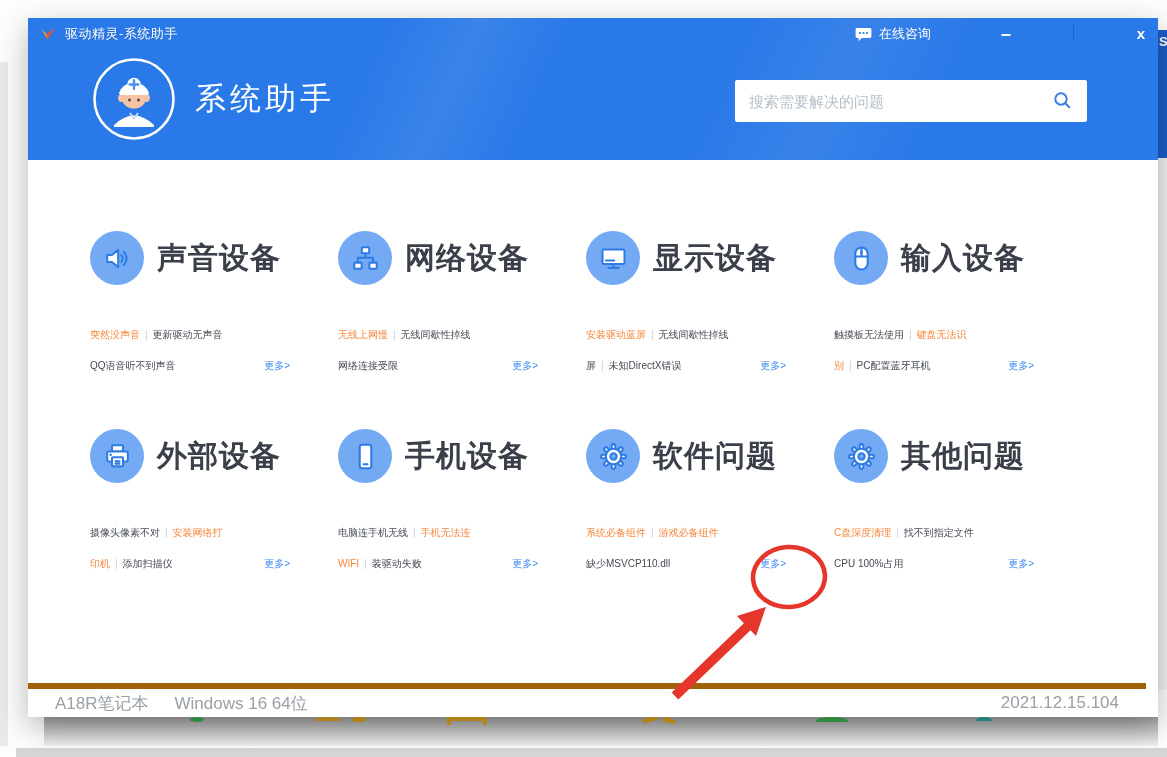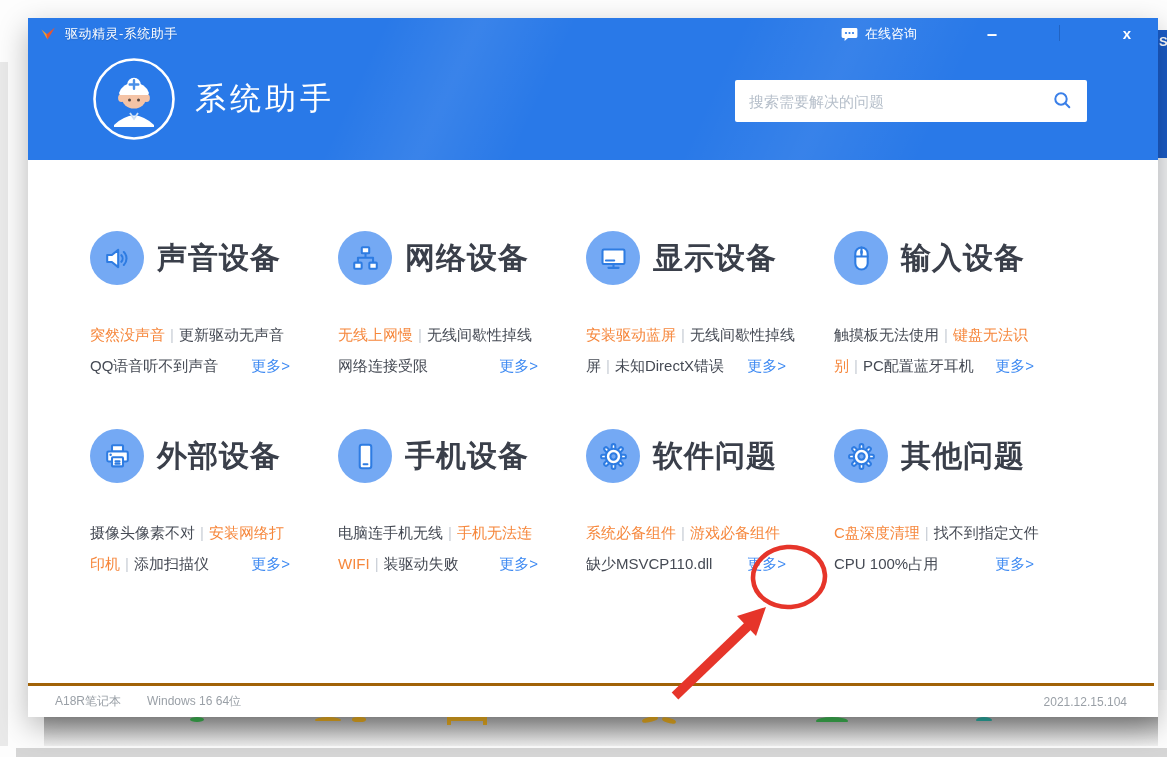--- a/index.html
+++ b/index.html
@@ -23,21 +23,21 @@
   .app-window { position:absolute; left:28px; top:18px; width:1130px; height:699px;
                 background:#fff; box-shadow:0 10px 28px rgba(0,0,0,.28); z-index:5; }
   .blue-head { position:absolute; left:0; top:0; width:100%; height:142px; background:#2979e8;
                background-image:linear-gradient(115deg, rgba(255,255,255,0) 30%, rgba(255,255,255,.08) 38%, rgba(255,255,255,0) 46%),
                                 linear-gradient(115deg, rgba(255,255,255,0) 60%, rgba(255,255,255,.07) 70%, rgba(255,255,255,0) 80%); }
 
   
   .titlebar { position:absolute; left:0; top:0; width:100%; height:32px; display:flex; align-items:center;
               padding-left:12px; color:#fff; font-size:13px; }
   .tb-title { margin-left:8px; letter-spacing:.5px; text-shadow:0 1px 1px rgba(0,0,0,.15); }
-  .tb-right { margin-left:auto; display:flex; align-items:flex-start; padding-right:14px;gap:44px; }
+  .tb-right { margin-left:auto; display:flex; align-items:flex-start; padding-right:0;gap:44px; }
   .tb-online { display:flex; align-items:center; gap:7px; cursor:pointer; }
   .tb-min { width:34px; text-align:center; font-weight:bold; font-size:15px; margin-left:14px; cursor:pointer;
             font-family:"DejaVu Sans Mono",monospace; }
   .tb-div { width:1px; height:16px; background:rgba(0,0,30,.18); margin:0 6px; }
   .tb-close { width:34px; text-align:center; font-weight:bold; font-size:15px; cursor:pointer; }
 
   
   .header { position:absolute; left:0; top:32px; width:100%; height:110px; }
   .avatar { position:absolute; left:64px; top:7px; width:84px; height:84px; }
   .panel-title { position:absolute; left:167px; top:28px; color:#fff; font-size:31px; letter-spacing:4px; }
@@ -50,33 +50,33 @@
 
   
   .content { position:absolute; left:0; top:142px; right:0; bottom:0; background:#fff; }
   .cards { display:grid; grid-template-columns:repeat(4,200px); column-gap:60px; row-gap:76px;
            margin:71px 0 0 62px;gap:48px; }
   .card-head { display:flex; align-items:center; gap:13px; margin-bottom:34px; cursor:pointer; }
   .icon-circle { width:54px; height:54px; border-radius:50%; background:#74a9f4; flex:0 0 54px;
                  display:flex; align-items:center; justify-content:center; }
   .icon-circle svg { width:33px; height:33px; }
   .card-title { font-size:30px; font-weight:bold; color:#3a3f4a; letter-spacing:1px; white-space:nowrap; }
-  .line { font-size:15px; line-height:31px; white-space:nowrap; }
+  .line { font-size:10px; line-height:31px; white-space:nowrap; }
   .line2 { display:flex; }
   .line2 .more { margin-left:auto; }
   .seg { cursor:pointer; }
   .seg.orange { color:#f6873c; }
   .seg.dark { color:#454a54; }
   .sep { font-style:normal; color:#c9ced6; margin:0 5px; }
   .more { color:#3e8af2; cursor:pointer; text-decoration:none; }
 
   
-  .footer { position:absolute; left:0; right:4px; bottom:0; height:34px; border-top:3px solid #a16207;
+  .footer { position:absolute; left:0; right:12px; bottom:0; height:34px; border-top:6px solid #a16207;
             background:#fff; display:flex; align-items:center; padding:0 27px; gap:26px;
-            color:#9aa0a7; font-size:12px; }
+            color:#9aa0a7; font-size:17px; }
   .footer .version { margin-left:auto; }
 
   
   .annotation { position:absolute; left:0; top:0; width:1167px; height:757px; z-index:20; pointer-events:none; }
 </style>
 </head>
 <body>
 
 <div class="stage">
 

